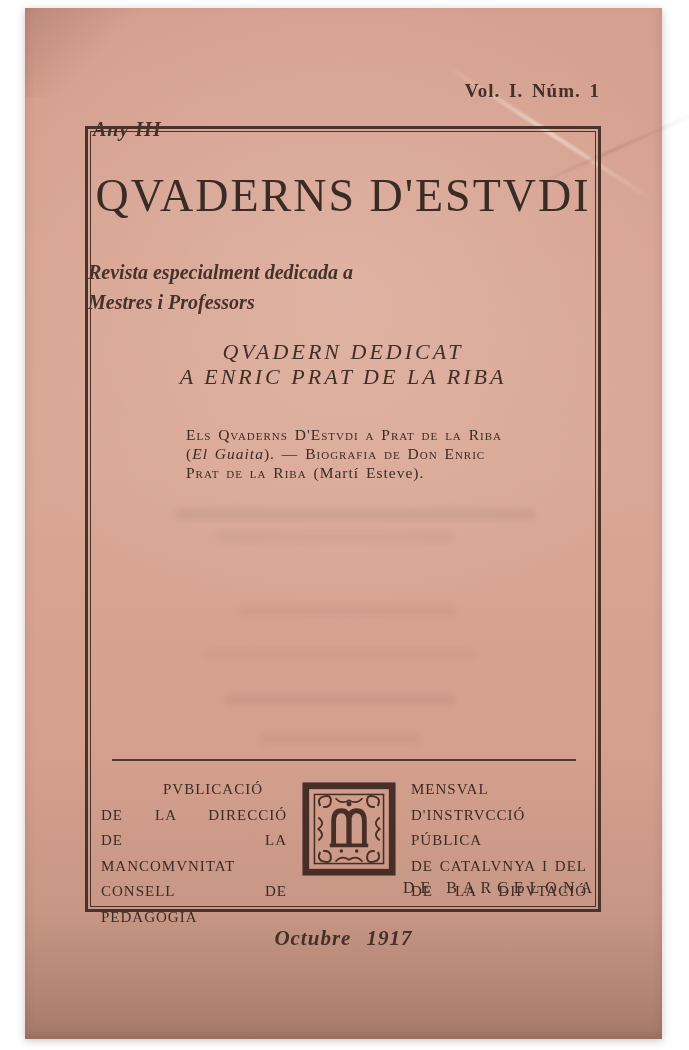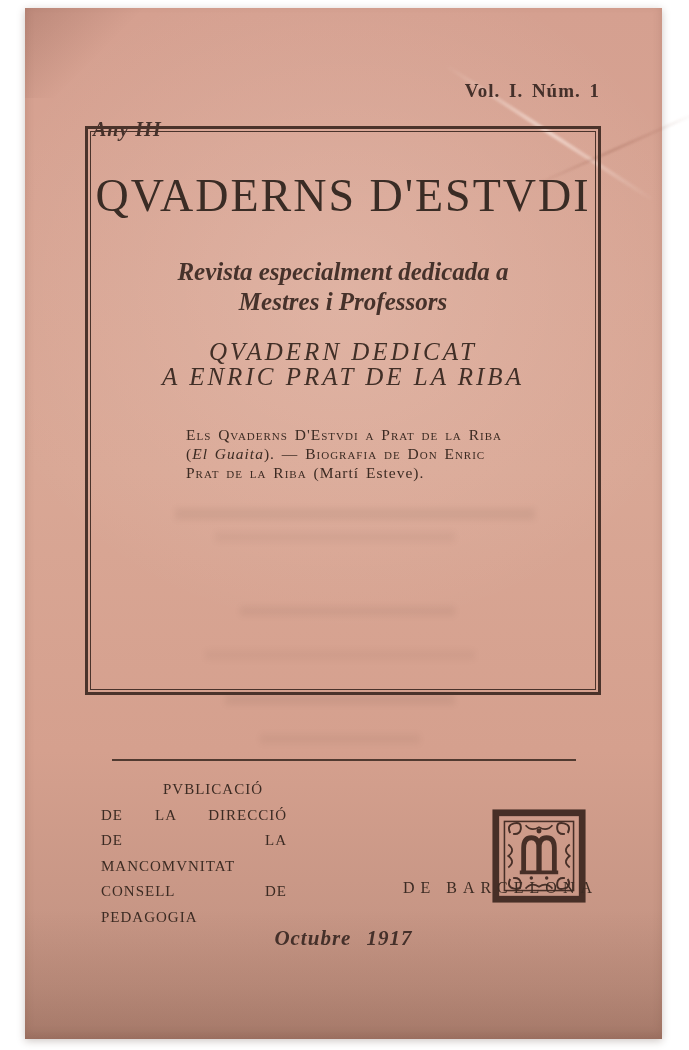--- a/index.html
+++ b/index.html
@@ -50,62 +50,61 @@
     font-style:italic;font-weight:bold;font-size:20px;letter-spacing:1px;
     color:#44302a;
     margin-top:36px;
   }
   .header-right{
     position:absolute;right:62px;top:72px;
     font-weight:bold;font-size:19px;letter-spacing:1px;word-spacing:3px;
     color:#44302a;
   }
   .frame{
-    position:absolute;left:60px;top:118px;width:516px;height:569px;
+    position:absolute;left:60px;top:118px;width:516px;height:786px;
     border:3px solid var(--frame);
     box-sizing:border-box;
   }
   .frame-inner{
     position:absolute;inset:2px;
     border:1.5px solid var(--frame);
   }
   .title{
     position:absolute;left:0;right:0;top:40px;
     text-align:center;white-space:nowrap;
     font-size:46px;letter-spacing:2px;
     color:#3a2c25;
   }
   .subtitle{
     position:absolute;left:0;right:0;top:128px;
-    text-align:center;
-    font-style:italic;font-weight:bold;font-size:25px;line-height:30px;
+    font-style:italic;font-weight:bold;font-size:20px;line-height:30px;
     color:#46322b;
   }
   .dedication{
     position:absolute;left:0;right:0;top:210px;
     text-align:center;
-    font-style:italic;font-size:25px;line-height:25px;letter-spacing:3px;
+    font-style:italic;font-size:22px;line-height:25px;letter-spacing:3px;
     color:#412f27;
   }
   .contents{
     position:absolute;left:98px;top:280px;width:326px;
     font-size:15.5px;line-height:19px;letter-spacing:1px;word-spacing:2px;
     color:#3c2b23;
   }
   .sc{font-variant:small-caps;}
   .it{font-style:italic;}
   .rm{}
   .smudge{position:absolute;background:#5a3f33;filter:blur(3px);pointer-events:none;}
   .rule{
     position:absolute;left:24px;top:630px;width:464px;height:0;
     border-top:2px solid rgba(58,40,32,0.85);
   }
   .publisher{
     position:absolute;left:13px;top:648px;width:486px;
-    display:flex;justify-content:space-between;align-items:center;
+    display:flex;justify-content:space-between;align-items:flex-start;
   }
   .pub-col{font-size:15px;line-height:25.5px;color:#3c2b23;}
   .pub-col-left{width:186px;}
   .pub-col-right{width:176px;}
   .pub-line{text-align:justify;text-align-last:justify;letter-spacing:1px;}
   .pub-line-short-left{padding-left:62px;}
   .pub-line-short-right{padding-right:68px;}
   .emblem{width:96px;height:96px;margin-top:4px;flex:0 0 auto;}
   .pub-city{
     position:absolute;left:0;right:0;top:750px;
@@ -182,20 +181,26 @@
 
           <path d="M34,66 V42 q0,-11 8,-11 q8,0 8,11 v24" stroke-width="5"></path>
           <path d="M50,66 V42 q0,-11 8,-11 q8,0 8,11 v24" stroke-width="5"></path>
           <path d="M30,67 h40" stroke-width="4"></path>
           <circle cx="50" cy="24" r="2.6" fill="#472f27" stroke="none"></circle>
           <circle cx="42" cy="73" r="1.8" fill="#472f27" stroke="none"></circle>
           <circle cx="58" cy="73" r="1.8" fill="#472f27" stroke="none"></circle>
         </g>
       </svg>
 
+      <div class="pub-col pub-col-right">
+        <div class="pub-line pub-line-short-right">MENSVAL</div>
+        <div class="pub-line">D'INSTRVCCIÓ PÚBLICA</div>
+        <div class="pub-line">DE CATALVNYA I DEL</div>
+        <div class="pub-line">DE LA DIPVTACIÓ</div>
+      </div>
     </div>
 
     <div class="pub-city">DE BARCELONA</div>
   </div>
 
   <div class="date-line">Octubre 1917</div>
 
   <div class="bottom-shade"></div>
 </div>
 

